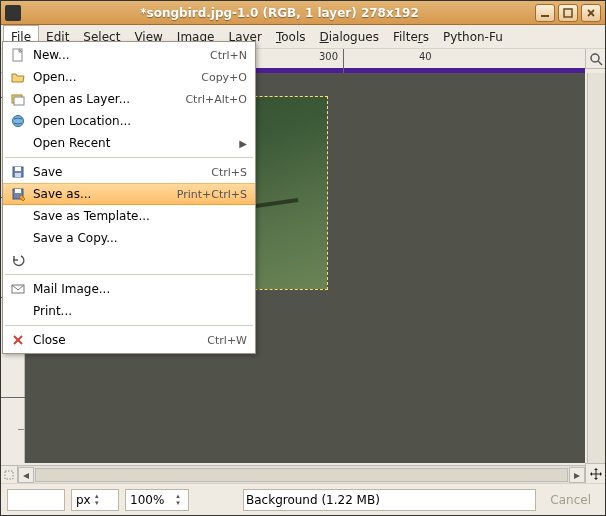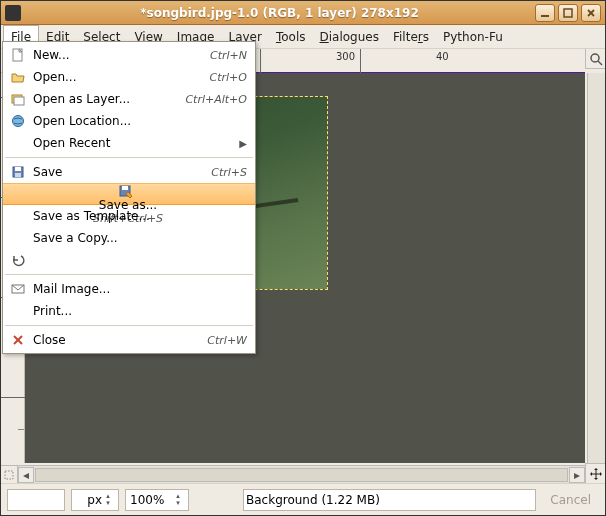--- a/index.html
+++ b/index.html
@@ -8,53 +8,53 @@
 .titlebar { height: 24px; background: linear-gradient(to bottom, #e2b574, #d6984e); display: flex; align-items: center; padding: 0 4px; border-bottom: 1px solid #a56b2d; }
 .title-icon { width: 16px; height: 16px; background: #333; margin-right: 6px; border-radius: 2px; }
 .title-text { flex: 1; color: #fff; font-weight: bold; text-align: center; text-shadow: 0 1px 1px rgba(0,0,0,.4); }
 .win-btn { width: 20px; height: 18px; margin-left: 3px; background: linear-gradient(#fdf0dc,#e8c797); border: 1px solid #a56b2d; border-radius: 3px; display: flex; align-items: center; justify-content: center; color: #6b4a1c; font-weight: bold; font-size: 11px; cursor: pointer; }
 .menubar { height: 24px; background: #efebe2; display: flex; align-items: stretch; padding: 0 2px; border-bottom: 1px solid #d9d3c7; }
 .menu-item { padding: 0 7px; display: flex; align-items: center; cursor: pointer; color: #222; justify-content: center; }
 .menu-item.open { background: #fff; border: 1px solid #b5ada0; border-bottom: none; }
 .menu-item .ul { text-decoration: underline; }
 .workarea { flex: 1; position: relative; background: #efebe2; overflow: hidden; }
 .ruler-corner { position: absolute; top: 0; left: 0; width: 24px; height: 24px; background: #efebe2; border-right: 1px solid #bbb; border-bottom: 1px solid #bbb; z-index: 3; }
-.ruler-top { position: absolute; top: 0; left: 35px; right: 20px; height: 24px; background: #efebe2; border-bottom: 1px solid #4c1d95; z-index: 2; }
+.ruler-top { position: absolute; top: 0; left: 18px; right: 20px; height: 24px; background: #efebe2; border-bottom: 5px solid #4c1d95; z-index: 2; }
 .ruler-top .tick-major { position: absolute; top: 0; width: 1px; height: 24px; background: #666; }
 .ruler-top .tick-label { position: absolute; top: 2px; font-size: 10px; color: #333; }
 .ruler-left { position: absolute; top: 24px; left: 0; bottom: 20px; width: 24px; background: #efebe2; border-right: 1px solid #bbb; z-index: 2; }
 .ruler-left .tick-major { position: absolute; left: 0; height: 1px; width: 24px; background: #666; }
 .ruler-left .tick-minor { position: absolute; right: 0; height: 1px; width: 6px; background: #888; }
 .canvas-region { position: absolute; top: 24px; left: 24px; right: 20px; bottom: 20px; background: #51534b; }
 .canvas-img { position: absolute; top: 24px; left: 24px; width: 278px; height: 192px; background: linear-gradient(160deg,#2f4a2d 0%, #3c5a38 40%, #57724a 70%, #6b8456 100%); outline: 1px dashed #ffe06b; }
 .bird { position: absolute; left: 110px; top: 60px; width: 40px; height: 28px; background: radial-gradient(ellipse at 40% 40%, #b09468, #6a5438); border-radius: 50% 60% 40% 50%; }
 .branch { position: absolute; left: 50px; top: 115px; width: 200px; height: 4px; background: #2d3a24; transform: rotate(-8deg); }
 .leaves { position: absolute; left: 80px; top: 100px; width: 150px; height: 70px; background: radial-gradient(circle at 30% 30%, rgba(82,122,60,.9), transparent 40%), radial-gradient(circle at 60% 50%, rgba(70,110,50,.85), transparent 45%), radial-gradient(circle at 45% 70%, rgba(60,95,45,.8), transparent 42%); }
 .nav-btn { position: absolute; right: 0; top: 0; width: 20px; height: 20px; background: #efebe2; border-left: 1px solid #bbb; border-bottom: 1px solid #bbb; display: flex; align-items: center; justify-content: center; z-index:3; }
 .vscroll { position: absolute; top: 24px; right: 0; bottom: 20px; width: 18px; background: #e5e1d6; border-left: 1px solid #bbb; }
 .hscroll { position: absolute; left: 17px; right: 20px; bottom: 0; height: 18px; background: #e5e1d6; border-top: 1px solid #bbb; display:flex; align-items:center; }
 .hscroll .arrow { width:16px; height:16px; background:#efebe2; border:1px solid #bbb; display:flex;align-items:center;justify-content:center; color:#555;}
 .hscroll .track { flex:1; height:14px; background:#dcd7cb; margin:0 1px; border:1px solid #bbb;}
 .move-corner { position:absolute; right:0; bottom:0; width:20px; height:20px; background:#efebe2; border-top:1px solid #bbb; border-left:1px solid #bbb; display:flex;align-items:center;justify-content:center; z-index:3;}
 .ql { position:absolute; left:0; bottom:0; width:17px; height:18px; background:#efebe2; border-top:1px solid #bbb; border-right:1px solid #bbb; z-index:3; display:flex;align-items:center;justify-content:center;}
 .statusbar { height: 32px; background: #efebe2; border-top: 1px solid #d9d3c7; display: flex; align-items: center; padding: 3px 6px; gap: 6px; }
 .stat-box { border: 1px solid #bdb6a6; background: #fff; height: 22px; display: flex; align-items: center; }
 .stat-pos { width: 58px; }
-.stat-unit { width: 48px; padding: 0 4px; justify-content: flex-end; }
+.stat-unit { width: 48px; padding: 0 4px; justify-content: flex-start; }
 .stat-zoom { width: 64px; padding: 0 4px; justify-content: space-between; }
 .stat-msg { flex: 1; padding: 0 2px; margin-left: 48px; }
 .stat-cancel { color: #a39c8f; padding: 0 8px; }
 .spin-arrows { width:12px; height:18px; display:flex; flex-direction:column; justify-content:center; align-items:center; font-size:7px; color:#555; line-height:7px;}
 .dropdown { position: absolute; top: 16px; left: 1px; width: 254px; background: #fff; border: 1px solid #9c9587; box-shadow: 2px 2px 4px rgba(0,0,0,.25); z-index: 100; padding: 2px 0; }
 .dd-item { display: flex; align-items: center; height: 22px; padding: 0 8px 0 6px; cursor: pointer; }
 .dd-item .icon { width: 18px; height: 16px; margin-right: 6px; display: flex; align-items: center; justify-content: center; font-size: 12px; }
 .dd-item .lbl { flex: 1; }
-.dd-item .accel { color: #555; font-size: 11px; font-style: italic; }
+.dd-item .accel { color: #555; font-size: 11px; }
 .dd-item .sub { color: #555; font-size: 10px; }
-.dd-item.highlight { background: linear-gradient(#ffd99e,#ffbf6a); border-top: 1px solid #f5b765; border-bottom: 1px solid #f19e2e; flex-direction: column; }
+.dd-item.highlight { background: linear-gradient(#ffd99e,#ffbf6a); border-top: 1px solid #f5b765; border-bottom: 1px solid #f19e2e; }
 .dd-sep { height: 1px; margin: 3px 2px; border-top: 1px solid #d4cec1; }
 svg { display:block; }
 </style>
 </head>
 <body>
 
 <div class="window">
 
   <div class="titlebar">
     <div class="title-icon"></div>
@@ -120,21 +120,21 @@
         <span class="lbl"><span class="ul">N</span>ew...</span>
         <span class="accel">Ctrl+N</span>
       </div>
       <div class="dd-item">
         <span class="icon">
             <svg width="14" height="14">
               <path d="M1 4 L5 4 L6 6 L13 6 L12 12 L1 12 Z" fill="#f4d47a" stroke="#a9832f"></path>
             </svg>
           </span>
         <span class="lbl"><span class="ul">O</span>pen...</span>
-        <span class="accel">Ctrl+O</span>
+        <span class="accel">Copy+O</span>
       </div>
       <div class="dd-item">
         <span class="icon">
             <svg width="14" height="14">
               <rect x="1" y="3" width="10" height="8" fill="#f4d47a" stroke="#a9832f"></rect>
               <rect x="3" y="5" width="10" height="8" fill="#fff" stroke="#888"></rect>
             </svg>
           </span>
         <span class="lbl">Op<span class="ul">e</span>n as Layer...</span>
         <span class="accel">Ctrl+Alt+O</span>
@@ -167,21 +167,21 @@
       </div>
       <div class="dd-item highlight">
         <span class="icon">
             <svg width="14" height="14">
               <rect x="2" y="2" width="10" height="10" fill="#6a84b4" stroke="#3a5a8a"></rect>
               <rect x="4" y="2" width="6" height="4" fill="#fff"></rect>
               <path d="M10 8 L14 12 L12 14 L8 10 Z" fill="#f0a030" stroke="#b57010"></path>
             </svg>
           </span>
         <span class="lbl">Save <span class="ul">a</span>s...</span>
-        <span class="accel">Shift+Ctrl+S</span>
+        <span class="accel">Print+Ctrl+S</span>
       </div>
       <div class="dd-item">
         <span class="icon"></span>
         <span class="lbl">Save as <span class="ul">T</span>emplate...</span>
       </div>
       <div class="dd-item">
         <span class="icon"></span>
         <span class="lbl">Save a Copy...</span>
       </div>
       <div class="dd-item">

